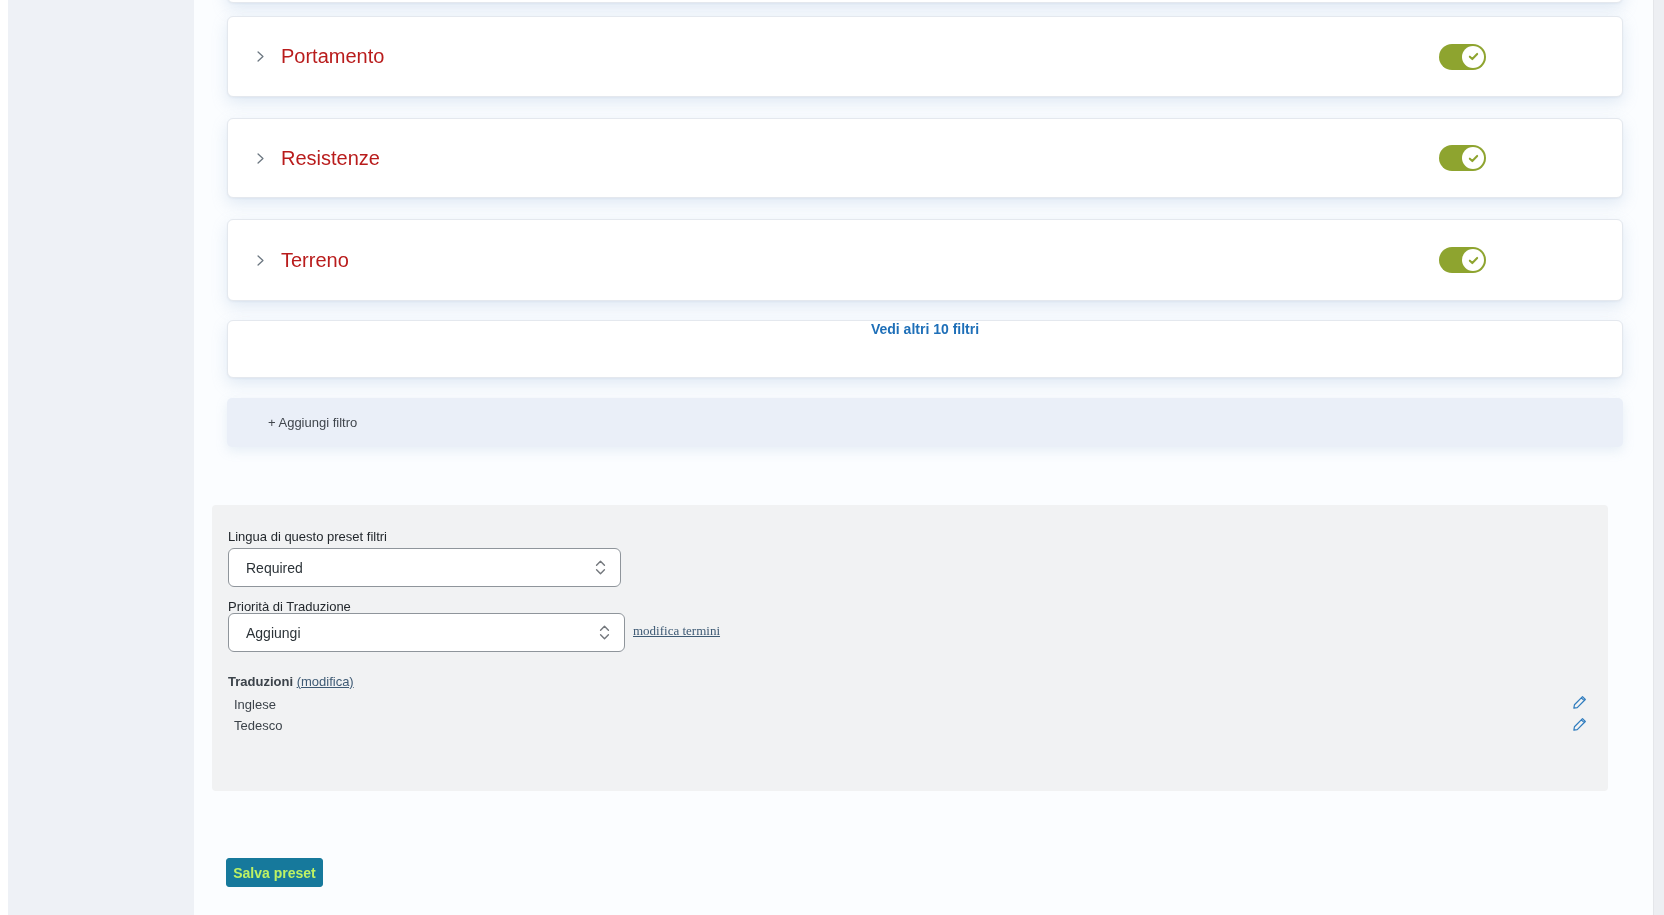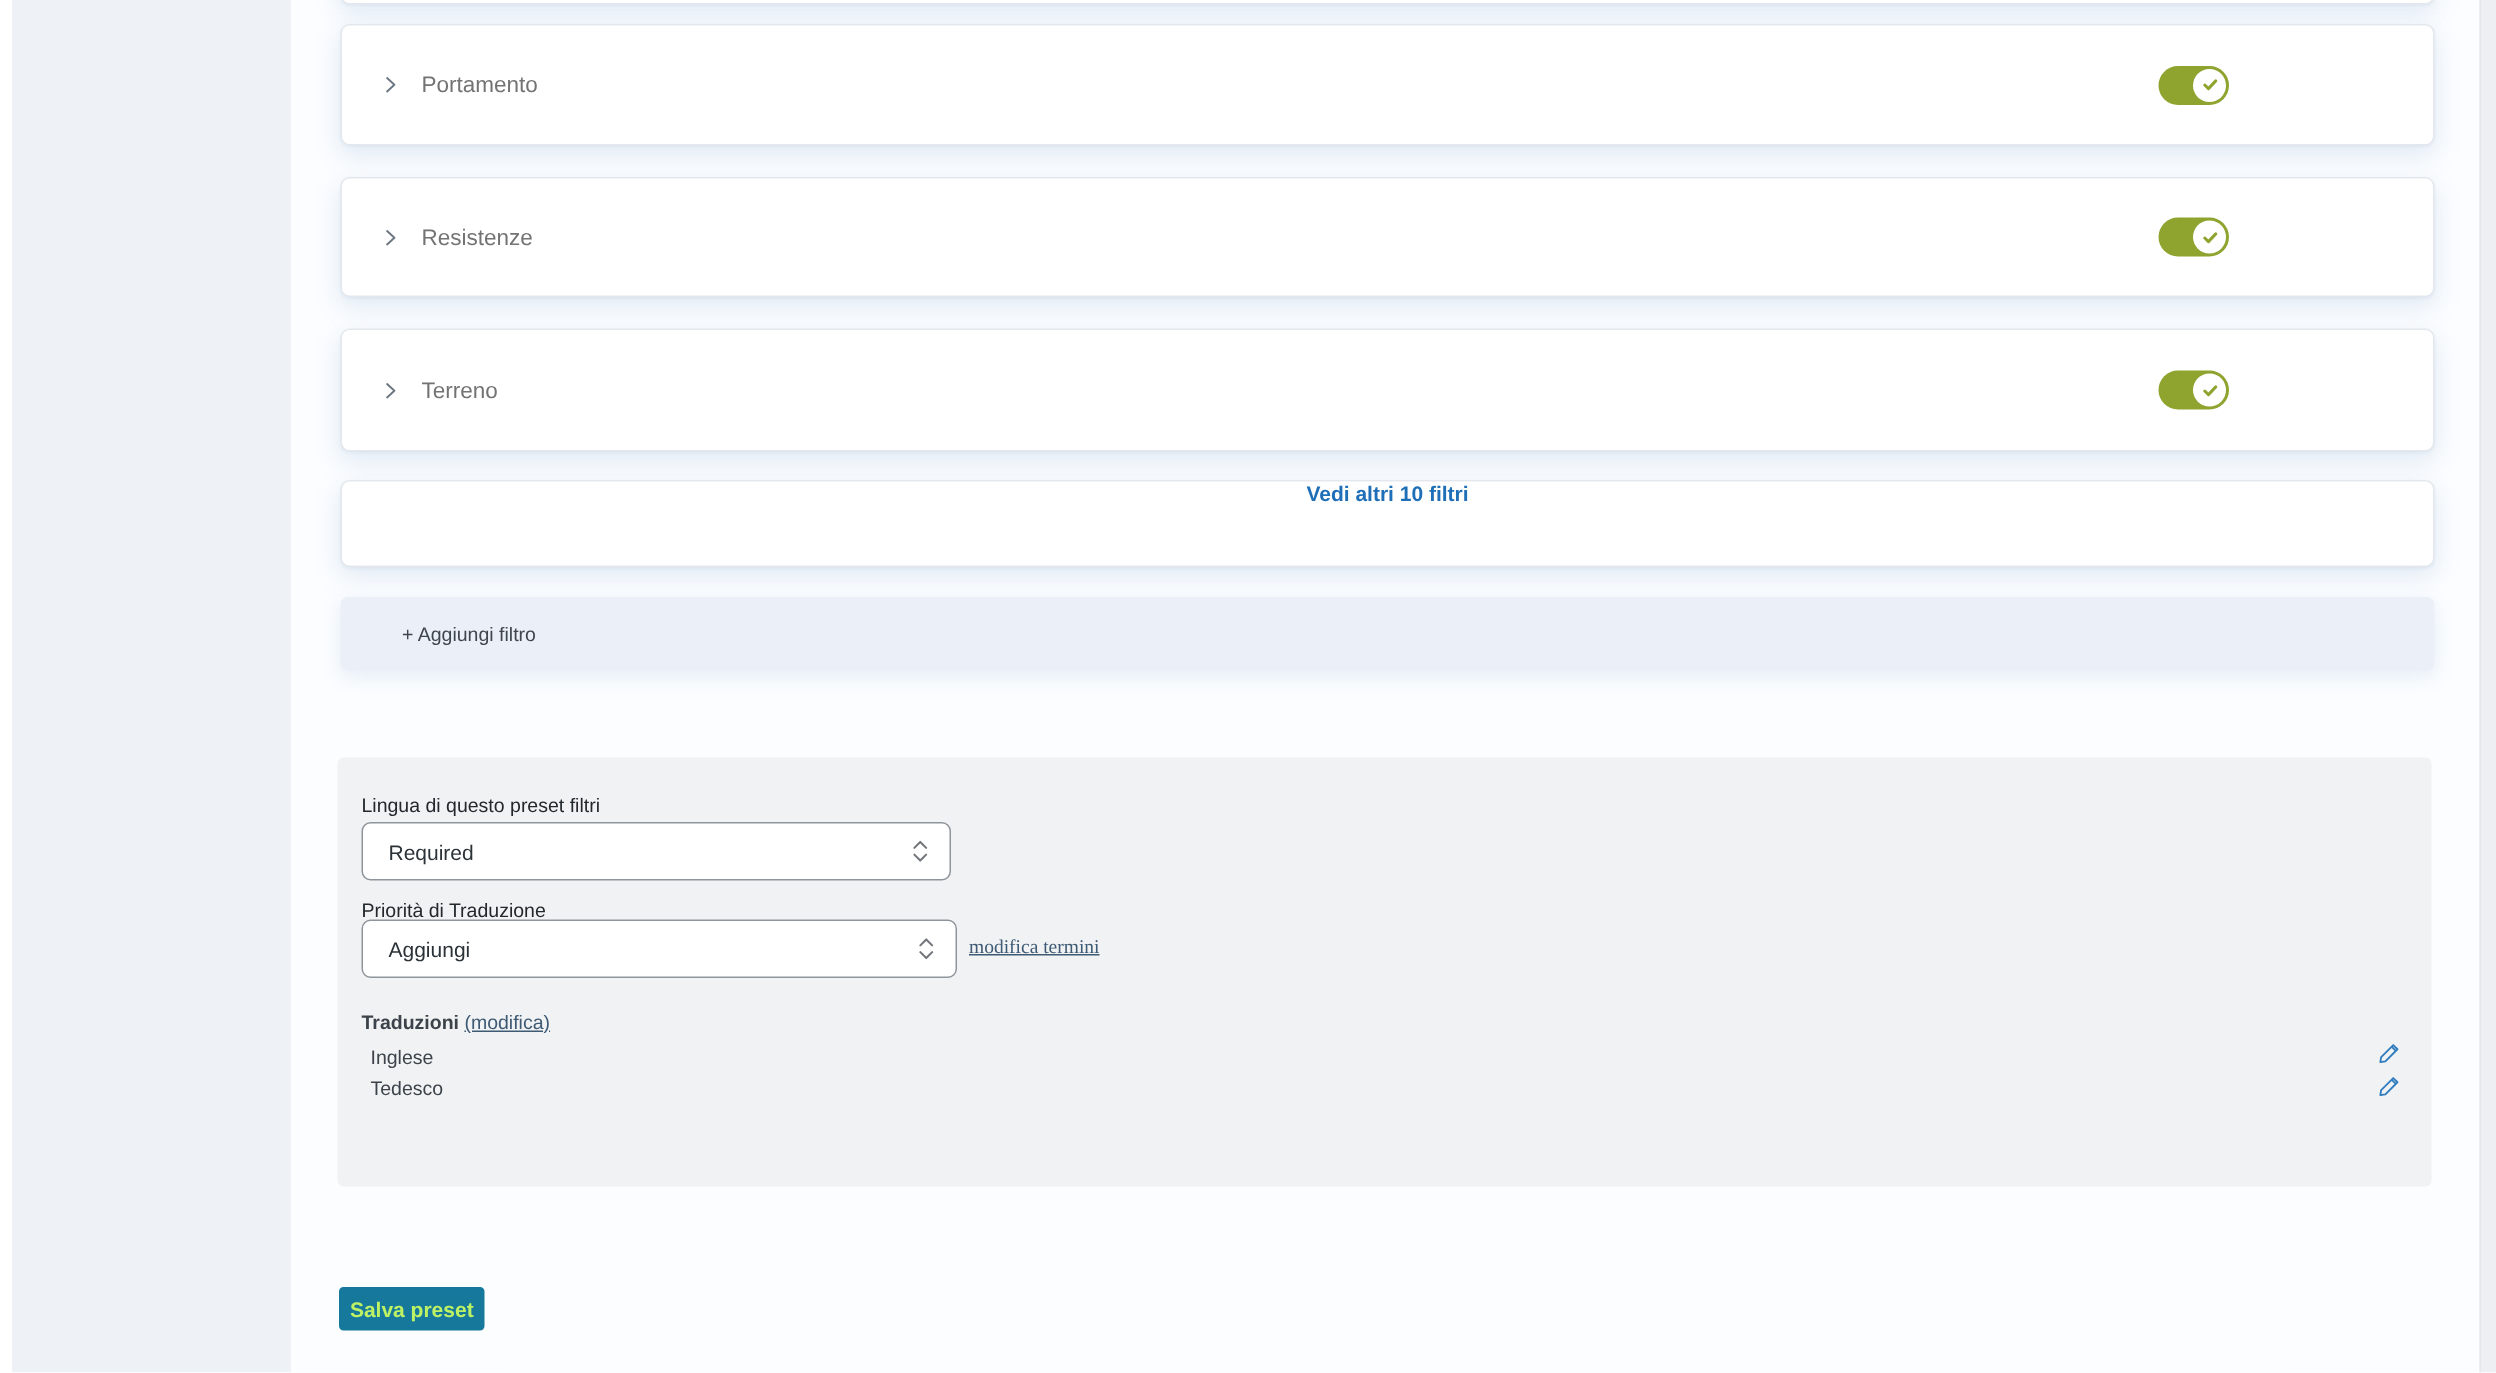--- a/index.html
+++ b/index.html
@@ -11,39 +11,39 @@
   .main-bg     { position:absolute; left:194px; top:0; width:1470px; height:915px; background:#fbfdff; }
   .scroll-track{ position:absolute; left:1653px; top:0; width:11px; height:915px; background:#edeff3; border-left:1px solid #e4e6ea; }
 
   .card { position:absolute; left:227px; width:1396px; background:#ffffff;
     border:1px solid #e4e8ee; border-radius:6px;
     box-shadow:0 1px 2px rgba(40,70,110,.05), 0 6px 16px rgba(130,165,205,.22); }
 
   .sliver { top:-30px; height:33px; }
 
   .panel { display:flex; align-items:center; padding-left:26px; }
-  .panel-title { margin-left:14px; font-size:15px; color:#737373; }
+  .panel-title { margin-left:14px; font-size:20px; color:#b91c1c; }
   .chev { width:13px; height:13px; display:inline-flex; }
 
   .toggle { position:absolute; right:136px; top:50%; transform:translateY(-50%);
     width:47px; height:26px; border-radius:13px; background:#8ea42f; cursor:pointer; }
   .knob { position:absolute; right:2px; top:2px; width:22px; height:22px; border-radius:50%;
     background:#ffffff; display:flex; align-items:center; justify-content:center; }
   .knob svg { width:11px; height:11px; }
 
   .show-more { top:320px; height:58px; display:flex; align-items:flex-start; justify-content:center; }
   .show-more-link { font-size:14px; font-weight:bold; color:#1e6fb8; cursor:pointer; }
 
   .add-filter { top:398px; height:49px; left:227px; width:1396px; position:absolute;
     background:#eaeff8; border-radius:5px; display:flex; align-items:center;
     padding-left:41px; cursor:pointer;
     box-shadow:0 4px 12px rgba(140,170,205,.18); }
   .add-filter-label { font-size:13px; color:#40464d; }
 
-  .form-card { position:absolute; left:225px; top:505px; width:1396px; height:286px;
+  .form-card { position:absolute; left:212px; top:505px; width:1396px; height:286px;
     background:#f1f2f3; border-radius:4px; }
   .fc-label { position:absolute; left:16px; font-size:13px; color:#23282d; }
   .select { position:absolute; left:16px; height:39px; background:#ffffff;
     border:1px solid #8f959b; border-radius:6px; display:flex; align-items:center;
     justify-content:space-between; padding:0 14px 0 17px; cursor:pointer; }
   .select-value { font-size:14px; color:#2c3338; }
   .updown { display:flex; flex-direction:column; gap:1px; }
   .updown svg { width:11px; height:7px; }
 
   .inline-link { font-size:13px; color:#3e5a74; text-decoration:underline; cursor:pointer; }

